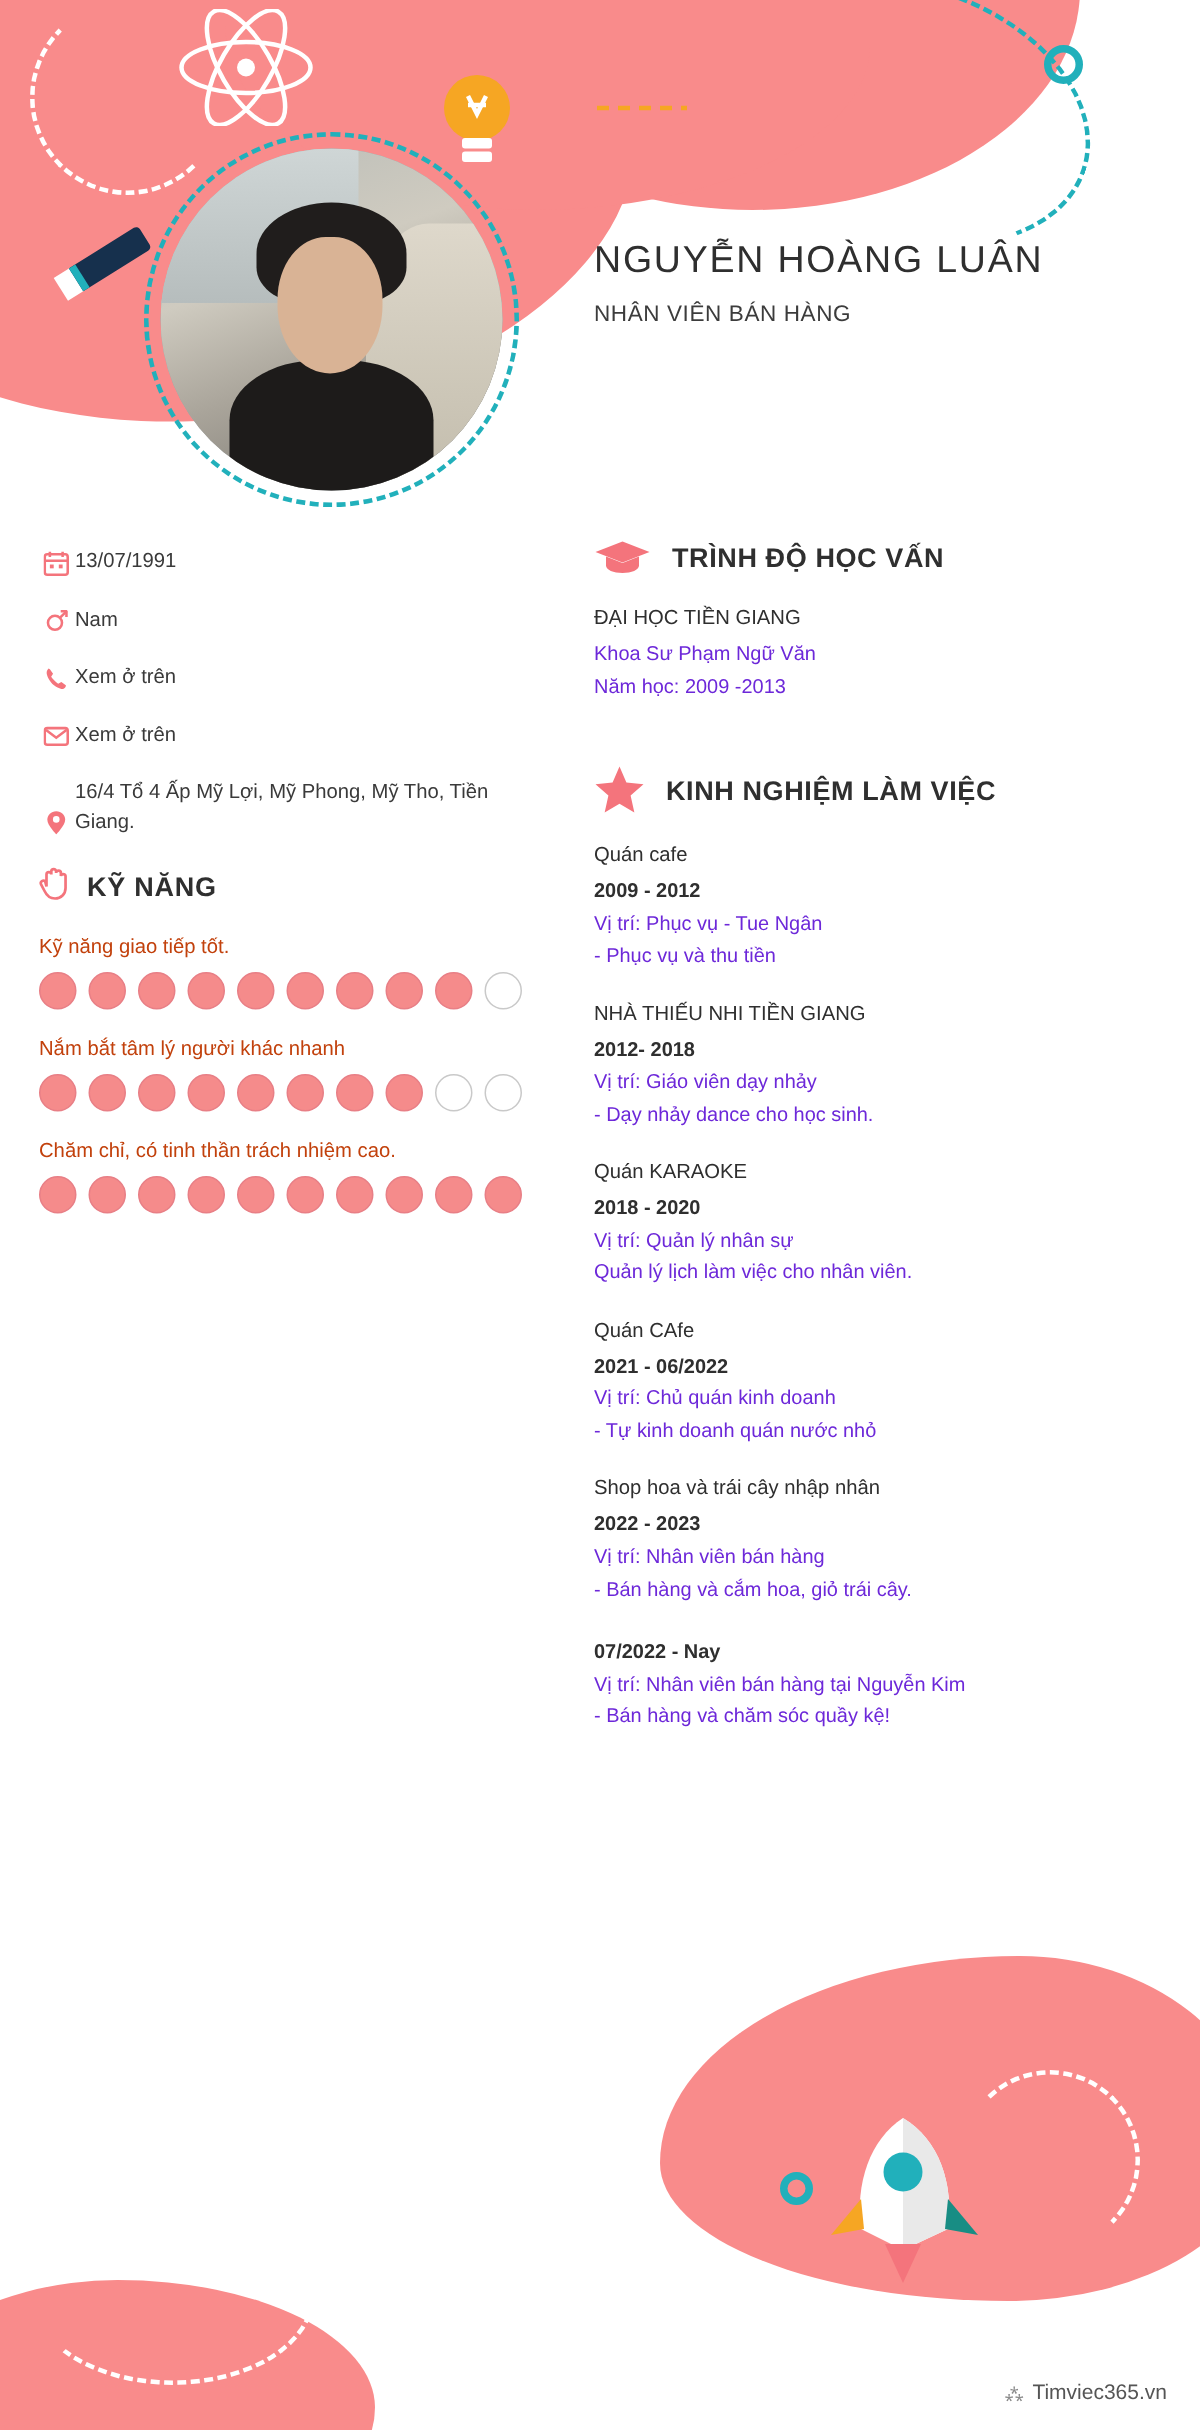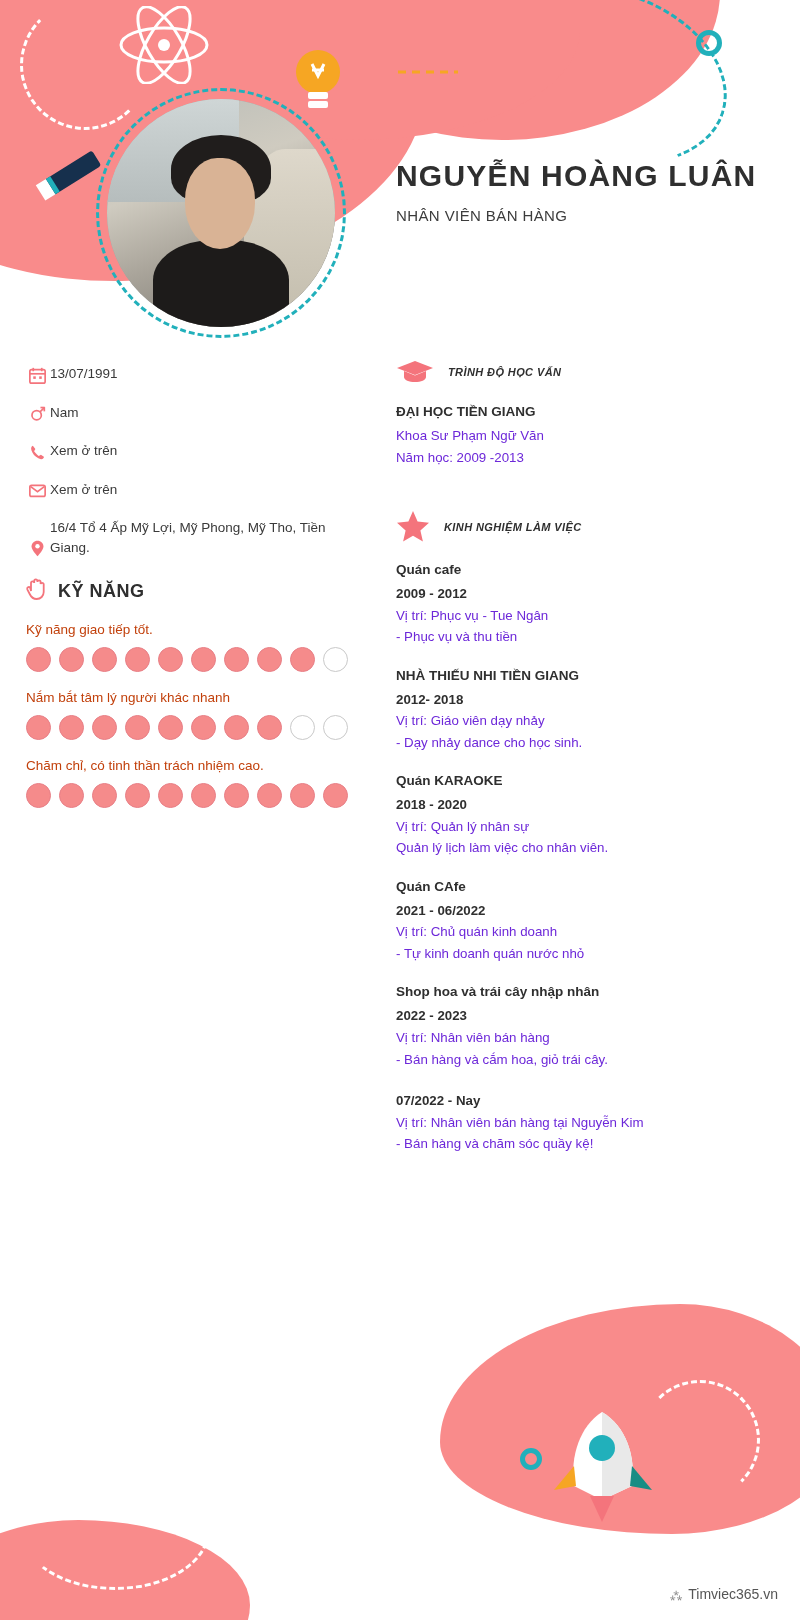--- a/index.html
+++ b/index.html
@@ -122,22 +122,22 @@
     background: #1d1b1a;
     border-radius: 44% 44% 10% 10%;
   }
 
   
   #name-block {
     position: absolute;
     top: 158px; left: 396px; width: 380px;
   }
   #full-name {
-    font-size: 30px;
-    font-weight: bold;
+    font-size: 25px;
+    font-weight: normal;
     letter-spacing: 1.2px;
     color: #2f2f2f;
     line-height: 1.22;
     margin: 0;
   }
   #job-title {
     margin-top: 12px;
     font-size: 15px;
     letter-spacing: .4px;
     color: #3c3c3c;
@@ -187,25 +187,25 @@
   
   #right-col {
     position: absolute;
     top: 358px; left: 396px; width: 384px;
   }
   .sec-head {
     display: flex; align-items: center; gap: 14px; margin-bottom: 18px;
   }
   .sec-head .ico { color: #f4747c; display: flex; align-items: center; }
   .sec-head .txt {
-    font-size: 11px; font-weight: bold; letter-spacing: .4px; color: #2f2f2f; font-style: italic;
+    font-size: 18px; font-weight: bold; letter-spacing: .4px; color: #2f2f2f;
   }
   .entry { margin-bottom: 20px; }
   .entry .org {
-    font-size: 13.5px; font-weight: bold; color: #2f2f2f; margin-bottom: 6px;
+    font-size: 13.5px; font-weight: normal; color: #2f2f2f; margin-bottom: 6px;
   }
   .entry .line {
     font-size: 13.3px; color: #6d28d9; line-height: 1.62;
   }
   .entry .line.bold { font-weight: bold; color: #2f2f2f; }
   .block-gap { height: 22px; }
 
   
   #footer-blob-right {
     bottom: 86px; left: 440px;

